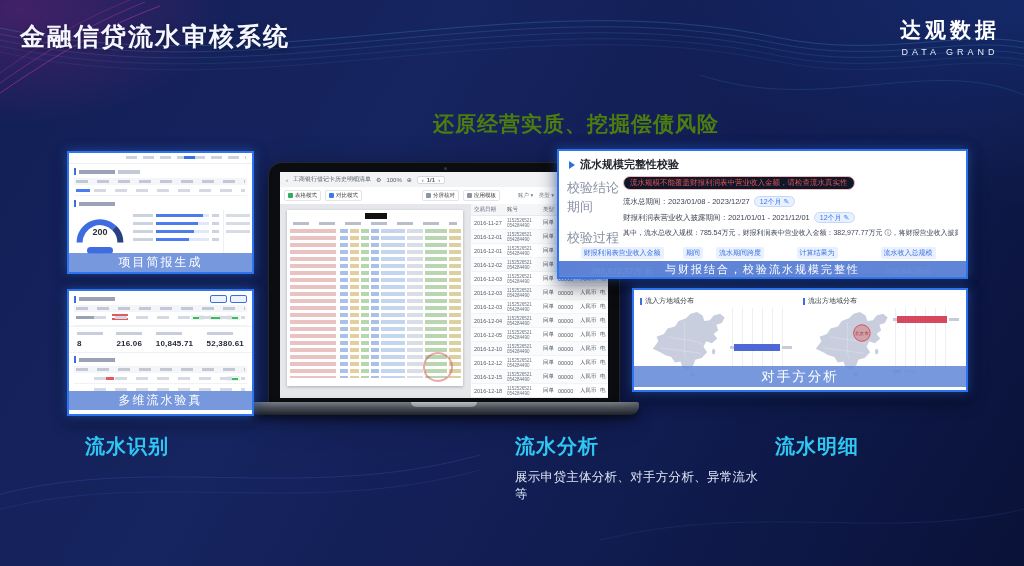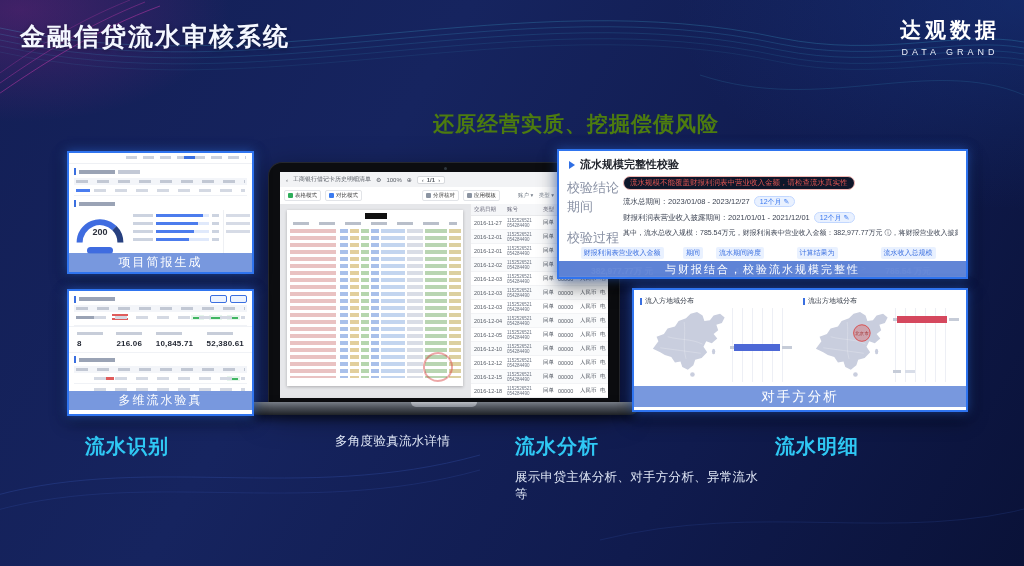--- a/index.html
+++ b/index.html
@@ -117,21 +117,21 @@
   .fop{width:9px;text-align:center;font-size:8px;color:#5b687f;}
   .pill{display:inline-block;background:#e9f1ff;color:#3a6fe0;border-radius:2px;font-size:7px;padding:1px 3px;white-space:nowrap;}
   .vp-vals{position:relative;margin-top:3px;height:13px;}
   .vp-vals::before{content:"";position:absolute;left:-13px;right:-9px;top:-1px;bottom:-1px;
     background:linear-gradient(90deg,#5d85db 0%,#7da0e5 45%,#9fbbee 100%);}
   .vp-vals .frow{position:relative;z-index:1;height:13px;}
   .vp-vals b{font-size:8.5px;color:#fff;white-space:nowrap;display:inline;}
   .vp-vals .fop{color:#eef3ff;}
   #verify-panel .cap{bottom:0;height:16px;background:rgba(93,130,213,.94);font-size:11px;}
   
-  #cp-panel{left:632px;top:288px;width:336px;height:124px;background:#fff;border:2px solid #2f74ef;box-sizing:border-box;z-index:3;box-shadow:0 0 10px rgba(47,116,239,.5),0 8px 18px rgba(0,0,0,.45);display:flex;padding:6px 6px 0;gap:6px;}
+  #cp-panel{left:632px;top:288px;width:336px;height:104px;background:#fff;border:2px solid #2f74ef;box-sizing:border-box;z-index:3;box-shadow:0 0 10px rgba(47,116,239,.5),0 8px 18px rgba(0,0,0,.45);display:flex;padding:6px 6px 0;gap:6px;}
   .cp-half{width:160px;position:relative;}
   .cp-title{display:flex;align-items:center;gap:3px;font-size:7px;color:#333a46;}
   .cp-body{display:flex;margin-top:2px;}
   .china{width:92px;height:74px;}
   .mchart{width:60px;height:74px;position:relative;
     background:repeating-linear-gradient(90deg,#edeff5 0 1px,transparent 1px 10px);}
   .mlab{position:absolute;left:-2px;width:8px;height:3px;background:#c6ccd8;}
   .mbar{position:absolute;height:7px;}
   .mbar.blue{left:2px;top:36px;width:46px;background:#4d68d6;}
   .mbar.red{left:2px;top:8px;width:50px;background:#d5485e;}
@@ -626,21 +626,20 @@
       </div>
     </div>
   </div>
   <div class="cap">对手方分析</div>
 </div>
 
 <div class="feat" id="f1">
   <h3>流水识别</h3>
 </div>
 <div class="feat" id="f2">
-  <p>多角度验真流水详情</p>
 </div>
 <div class="feat" id="f3">
   <h3>流水分析</h3>
   <p>展示申贷主体分析、对手方分析、异常流水等</p>
 </div>
 <div class="feat" id="f4">
   <h3>流水明细</h3>
 </div>
 
 </body></html>

